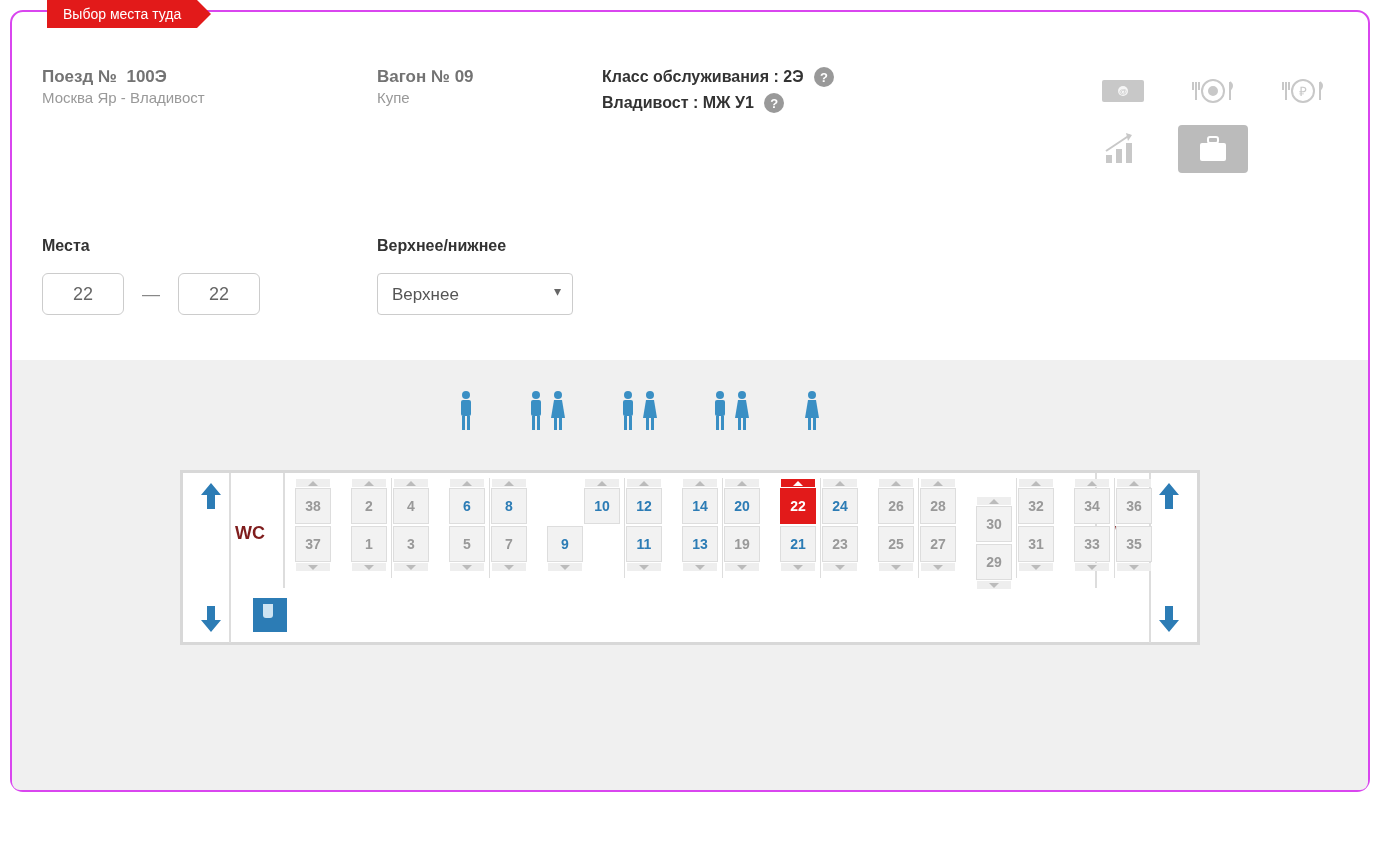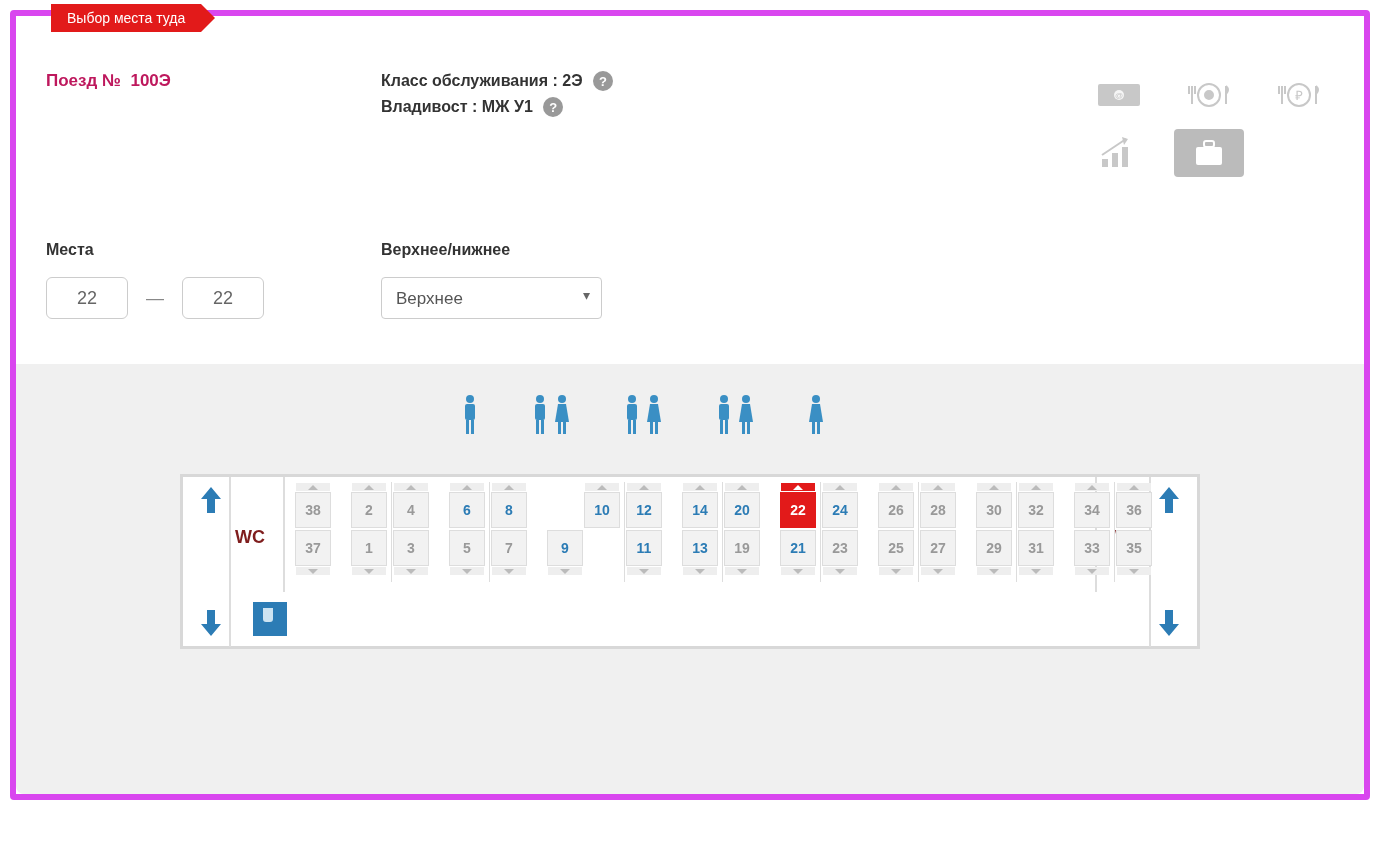--- a/index.html
+++ b/index.html
@@ -1,47 +1,47 @@
 <!DOCTYPE html>
 <html><head>
 <meta charset="utf-8">
 <style>
 * { box-sizing: border-box; margin: 0; padding: 0; }
 body { font-family: Arial, sans-serif; background: #fff; padding: 10px; }
-.panel { border: 6px solid #d946ef; border-radius: 4px; width: 1360px; position: relative; }
+.panel { border: 2px solid #d946ef; border-radius: 13px; width: 1360px; position: relative; }
 .tab-label { position: absolute; top: -12px; left: 35px; background: #e21a1a; color: #fff; padding: 6px 16px; font-size: 14px; font-weight: 400; }
 .tab-label::after { content: ''; position: absolute; right: -14px; top: 0; border-top: 14px solid transparent; border-bottom: 14px solid transparent; border-left: 14px solid #e21a1a; }
 .header { padding: 55px 30px 35px; }
 .header-row { display: flex; }
 .info-block { }
 .info-block.train { width: 335px; }
 .info-block.car { width: 225px; }
 .info-block.class { flex: 1; }
-.info-title { font-size: 17px; color: #be185d; font-weight: bold; margin-bottom: 2px; }
+.info-title { font-size: 17px; color: #737373; font-weight: bold; margin-bottom: 2px; }
 .info-sub { font-size: 15px; color: #999; }
 .class-line { font-size: 16px; color: #333; margin-bottom: 6px; }
 .class-line b { font-weight: bold; }
 .help { display: inline-flex; width: 20px; height: 20px; background: #999; color: #fff; border-radius: 50%; align-items: center; justify-content: center; font-size: 13px; margin-left: 6px; cursor: pointer; font-weight: bold; }
 .icons-grid { margin-left: auto; display: grid; grid-template-columns: repeat(3, 70px); grid-template-rows: repeat(2, 48px); gap: 10px 20px; }
 .svc-icon { display: flex; align-items: center; justify-content: center; }
 .svc-icon svg { width: 46px; height: 36px; }
 .svc-icon.boxed { background: #bbb; border-radius: 4px; }
 .svc-icon.boxed svg { fill: #fff; }
 .filters { background: #fff; padding: 28px 30px 45px; border-top: 1px solid transparent; }
 .filter-row { display: flex; gap: 0; }
 .filter-group { }
 .filter-group.seats { width: 335px; }
 .filter-group.berth { width: 280px; }
 .filter-group.gender { width: 280px; }
 .filter-label { font-size: 16px; color: #333; font-weight: bold; margin-bottom: 18px; }
 .req { color: #e21a1a; font-size: 18px; }
 .seat-inputs { display: flex; align-items: center; gap: 18px; }
 .seat-input { width: 82px; height: 42px; border: 1px solid #ccc; border-radius: 6px; text-align: center; font-size: 18px; color: #666; }
 .dash { color: #888; font-size: 18px; }
-.select-wrap { position: relative; width: 221px; }
+.select-wrap { position: relative; width: 196px; }
 .select-wrap select { width: 100%; height: 42px; border: 1px solid #ccc; border-radius: 4px; padding: 0 14px; font-size: 17px; color: #555; appearance: none; background: #fff; cursor: pointer; }
 .select-wrap::after { content: '▾'; position: absolute; right: 12px; top: 10px; color: #666; pointer-events: none; font-size: 14px; }
 .scheme-area { background: #f0f0f0; padding: 30px 0 110px; border-radius: 0 0 8px 8px; min-height: 430px; position: relative; }
 .gender-icons { display: flex; justify-content: center; gap: 45px; margin-bottom: 8px; position: absolute; top: 30px; left: 0; right: 0; }
 .gender-icons > div { display: flex; gap: 4px; }
 .person { width: 18px; height: 40px; }
 .carriage { width: 1020px; height: 175px; background: #fff; border: 3px solid #d8d8d8; margin: 80px auto 0; position: relative; }
 .door-arrow { position: absolute; width: 20px; }
 .door-arrow.tl { top: 10px; left: 18px; }
 .door-arrow.tr { top: 10px; right: 18px; }
@@ -71,20 +71,25 @@
 </head>
 <body>
 
 <div class="panel">
   <div class="tab-label">Выбор места туда</div>
 
   <div class="header">
     <div class="header-row">
       <div class="info-block train">
         <div class="info-title"><span>Поезд №</span>&nbsp;&nbsp;<span>100Э</span></div>
+        <div class="info-sub">Москва Яр - Владивост</div>
+      </div>
+      <div class="info-block car">
+        <div class="info-title">Вагон № 09</div>
+        <div class="info-sub">Купе</div>
       </div>
       <div class="info-block class">
         <div class="class-line">
           <b>Класс обслуживания :</b>
           <b>2Э</b>
           <span class="help">?</span>
         </div>
         <div class="class-line">
           <b>Владивост :</b>
           <b>МЖ У1</b>
@@ -300,21 +305,21 @@
               <div class="seat " style="margin-top: 10px;">26<div class="tri-up"></div></div>
               <div class="seat ">25<div class="tri-down"></div></div>
             </div>
           </div>
           <div class="compartment">
             <div class="seat-col">
               <div class="seat " style="margin-top: 10px;">28<div class="tri-up"></div></div>
               <div class="seat ">27<div class="tri-down"></div></div>
             </div>
             <div class="seat-col">
-              <div class="seat " style="margin-top: 10px;">30<div class="tri-up"></div></div>
+              <div class="seat " style="margin-top: 28px;">30<div class="tri-up"></div></div>
               <div class="seat ">29<div class="tri-down"></div></div>
             </div>
           </div>
           <div class="compartment">
             <div class="seat-col">
               <div class="seat " style="margin-top: 10px;">32<div class="tri-up"></div></div>
               <div class="seat ">31<div class="tri-down"></div></div>
             </div>
             <div class="seat-col">
               <div class="seat " style="margin-top: 10px;">34<div class="tri-up"></div></div>

